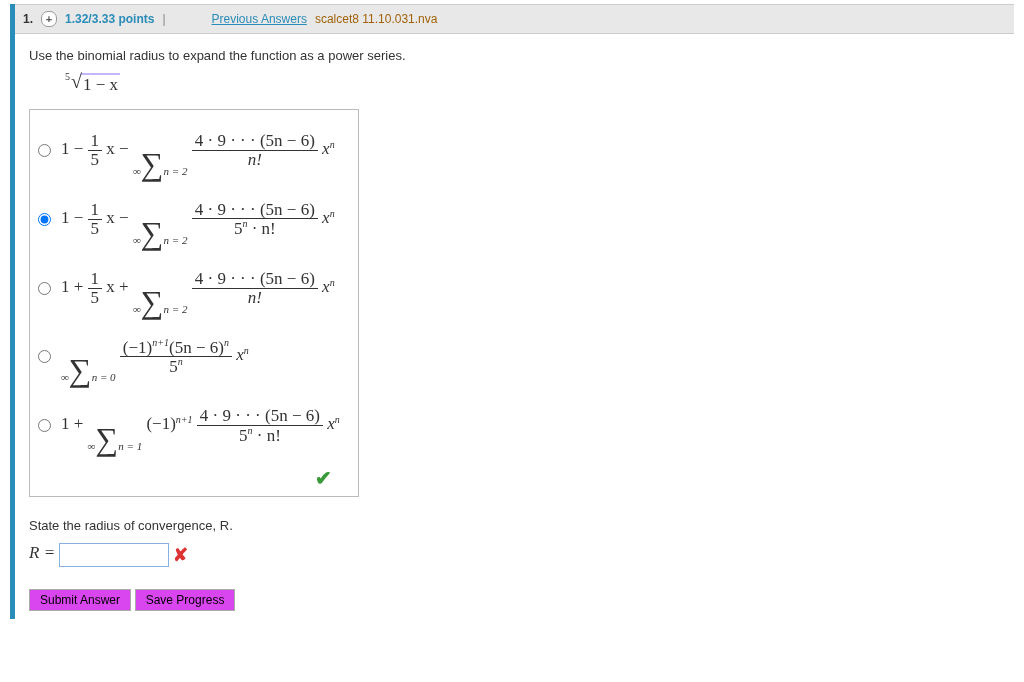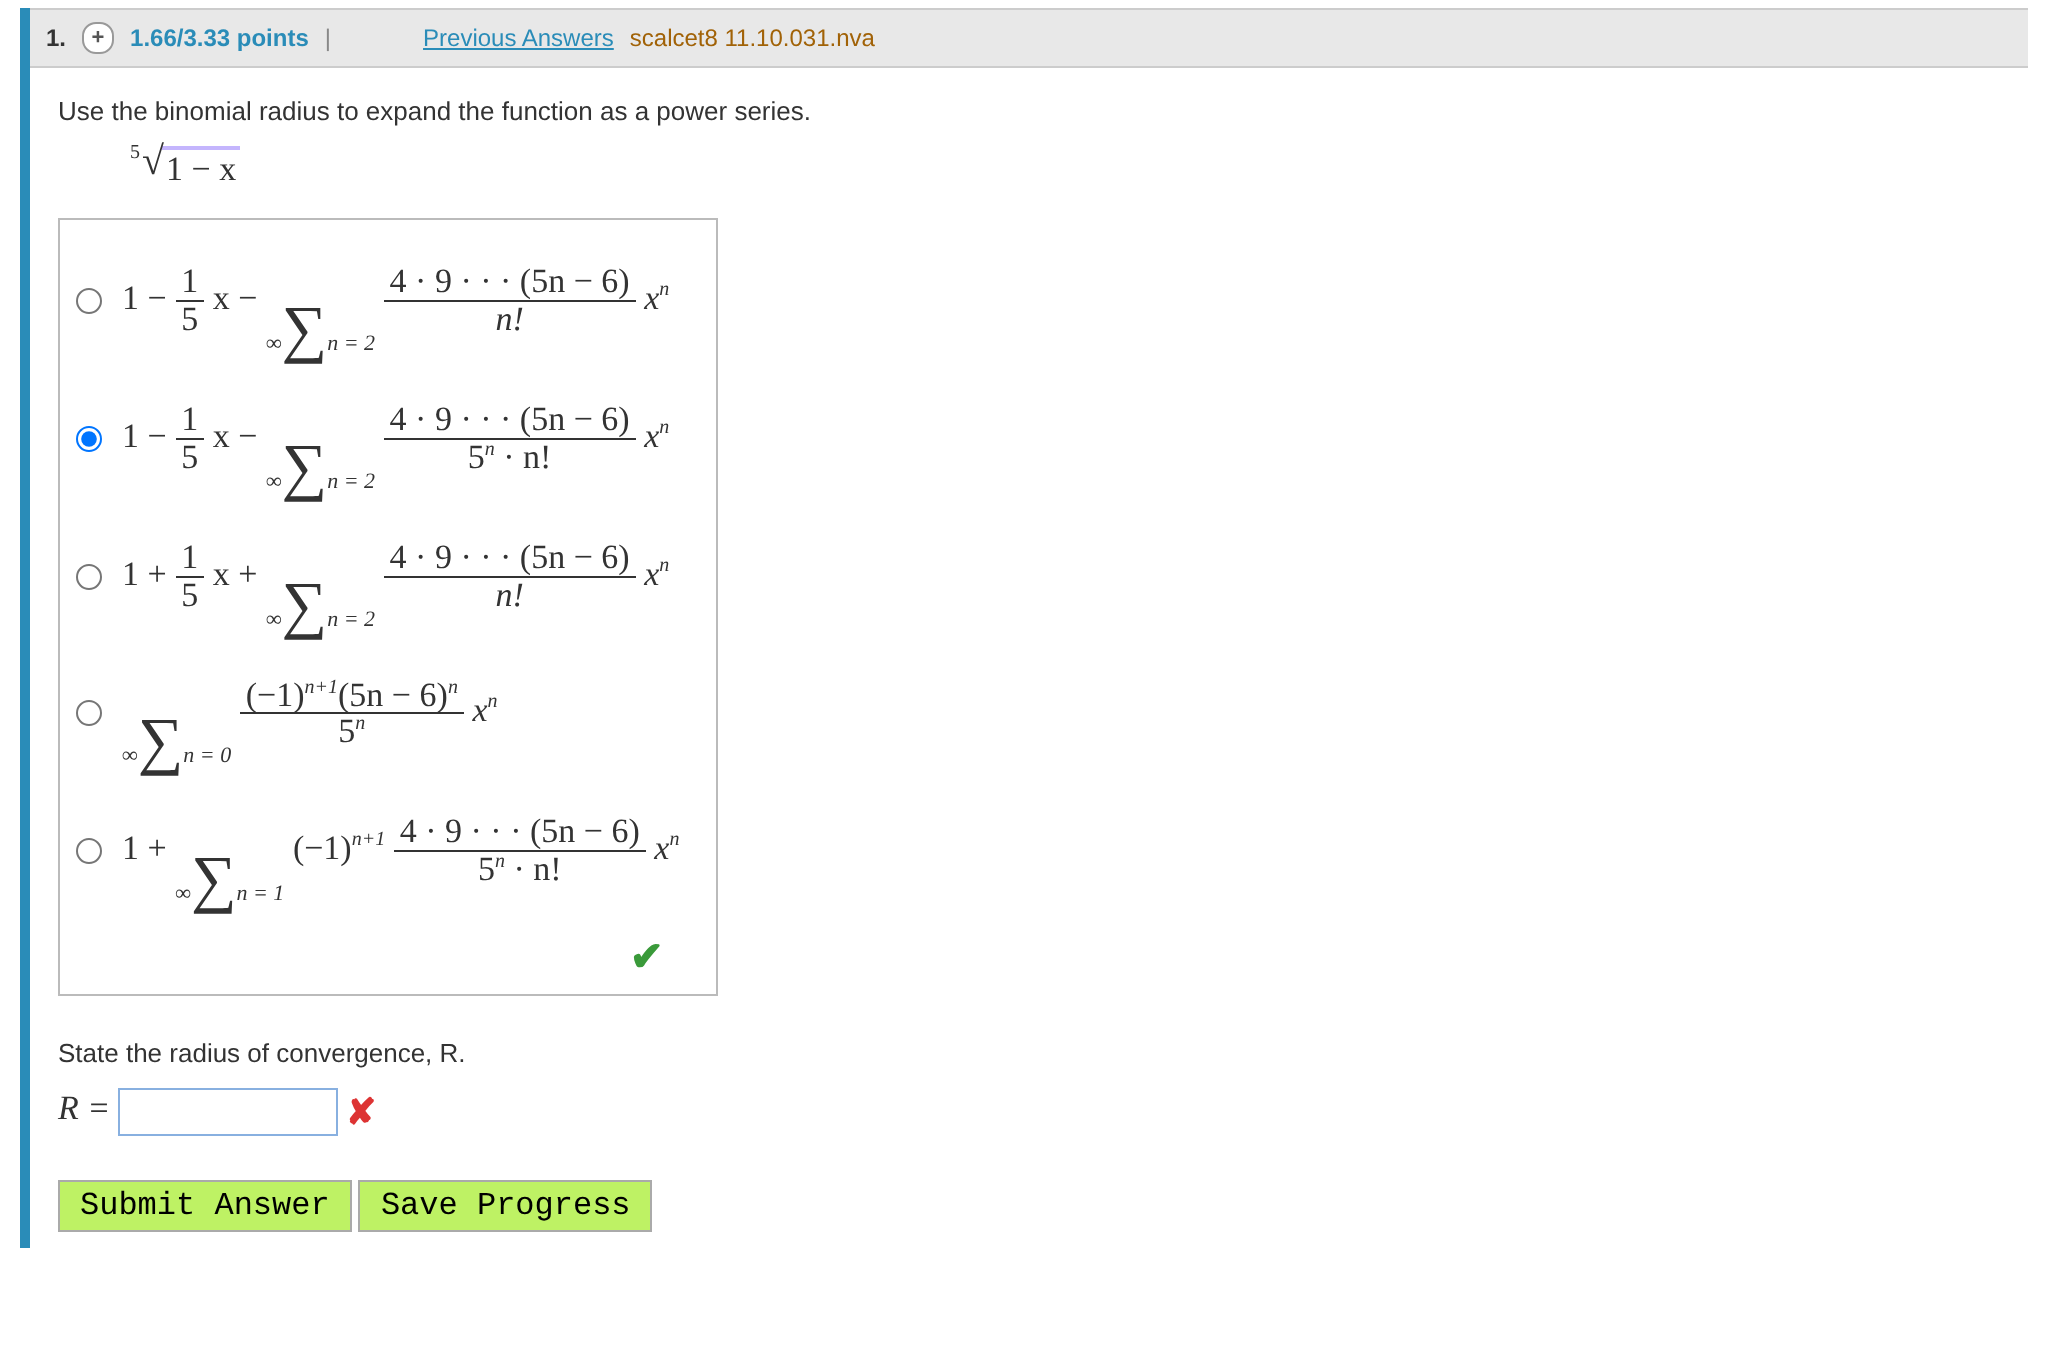--- a/index.html
+++ b/index.html
@@ -98,24 +98,24 @@
   .rinput {
     border: 1px solid #88b0e0;
     width: 100px;
     height: 20px;
     font-size: 13px;
     padding: 1px 4px;
     vertical-align: middle;
   }
   .buttons { margin-top: 22px; }
   .btn {
-    font-family: Liberation Mono, monospace;
-    font-size: 16px;
+    font-family: Liberation Sans, sans-serif;
+    font-size: 12px;
     padding: 3px 10px;
-    background: #bef264;
+    background: #d946ef;
     border: 1px solid #aaa;
     cursor: pointer;
   }
   .root-symbol {
     display: inline-block;
     position: relative;
     vertical-align: middle;
   }
   .root-index {
     position: absolute;
@@ -137,21 +137,21 @@
   }
 </style>
 </head>
 <body>
 
 <div class="wrap">
 
   <div class="qheader">
     <span class="qnum">1.</span>
     <span class="expand-icon">+</span>
-    <span class="points">1.66/3.33 points</span>
+    <span class="points">1.32/3.33 points</span>
     <span class="pipe">|</span>
     <a href="#" class="prevans">Previous Answers</a>
     <span class="assignid">scalcet8 11.10.031.nva</span>
   </div>
 
   <div class="qbody">
     <div class="prompt">Use the binomial radius to expand the function as a power series.</div>
 
     <div class="func-display math">
       <span class="root-symbol">

